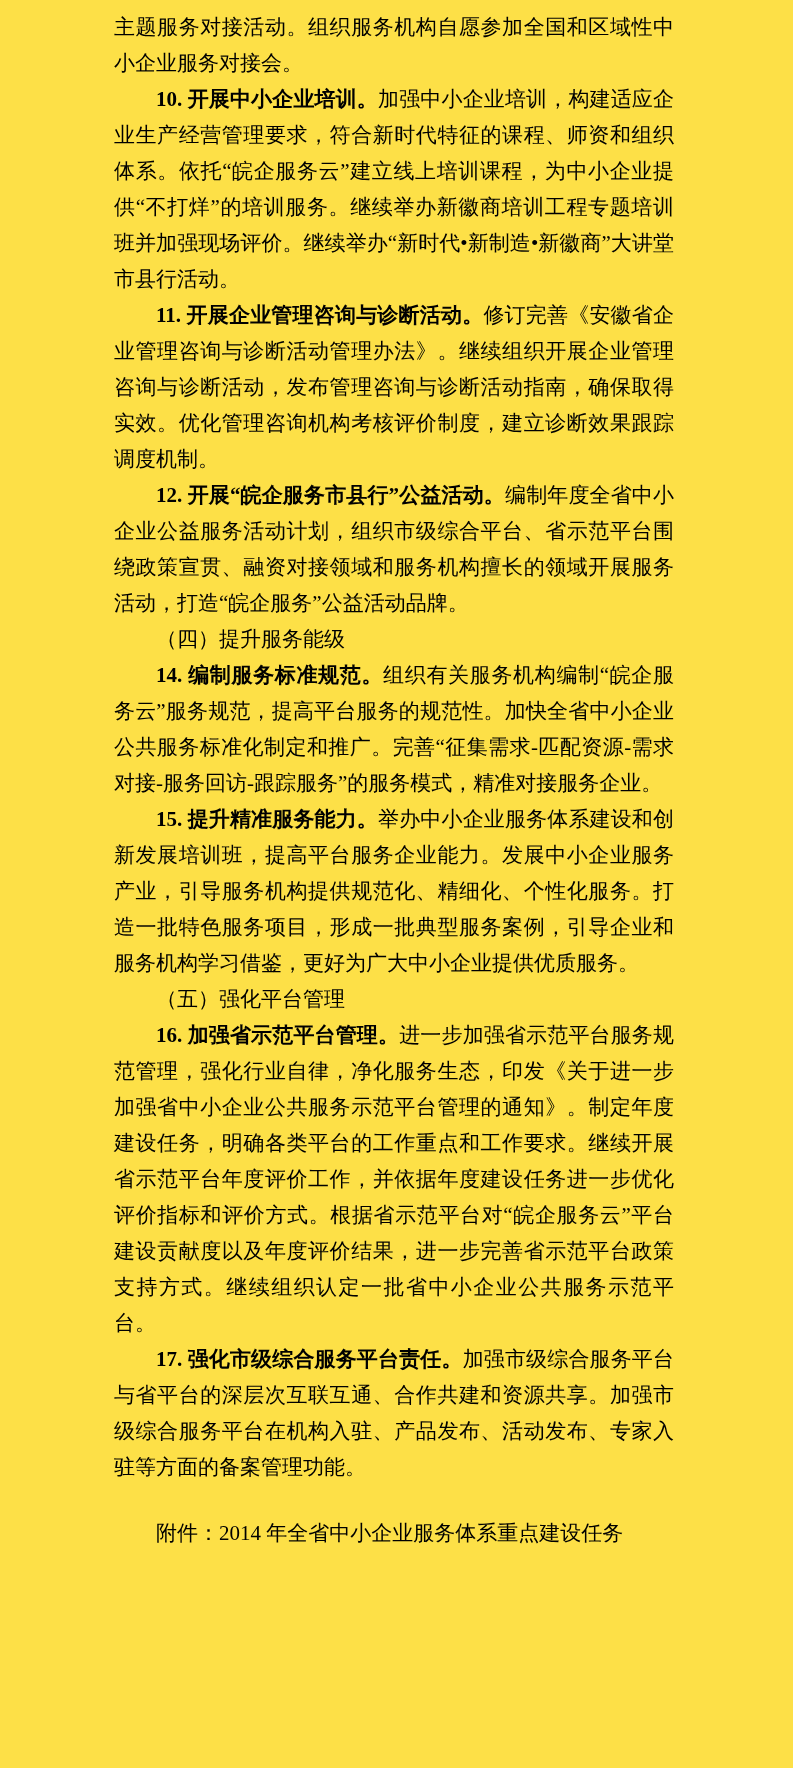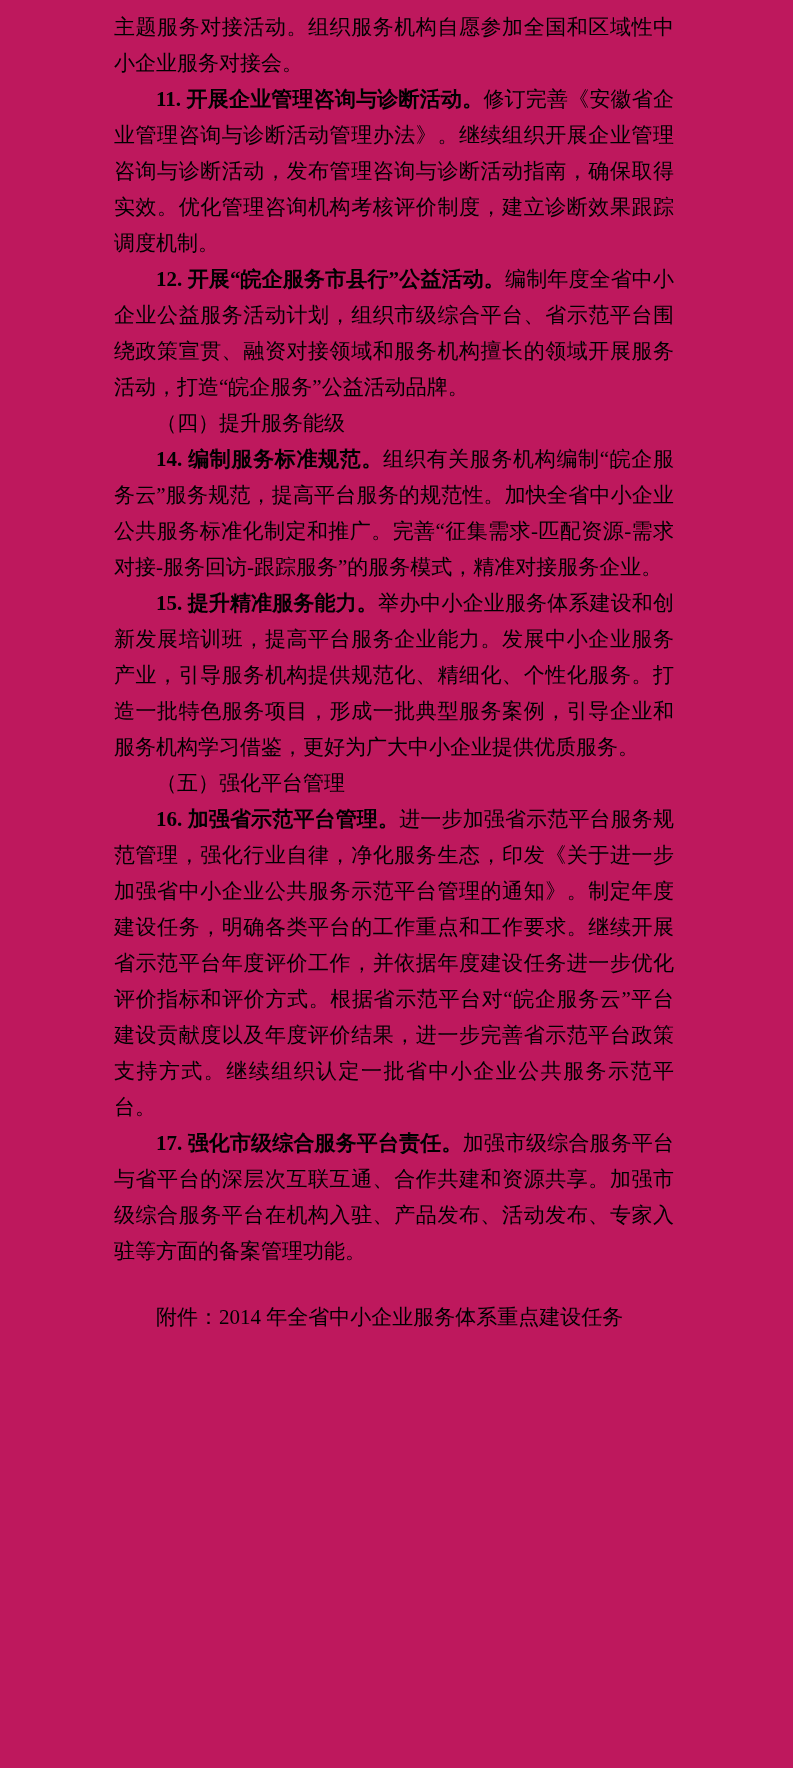--- a/index.html
+++ b/index.html
@@ -10,21 +10,21 @@
     width: 793px;
     height: 1768px;
     background: #ffffff;
     overflow: hidden;
   }
   .page {
     box-sizing: border-box;
     width: 793px;
     height: 1768px;
     padding: 9px 0 0 114px;
-    background: #be185d;
+    background: #fde047;
   }
   .text-block {
     width: 560px;
     font-family: "Liberation Serif", "DejaVu Serif", serif;
     font-size: 21px;
     line-height: 36px;
     color: #000000;
     text-align: justify;
   }
   p.para {
@@ -46,20 +46,21 @@
   }
 </style>
 </head>
 <body>
 
 <div class="page">
   <div class="text-block">
 
     <p class="para no-indent"><span>主题服务对接活动。组织服务机构自愿参加全国和区域性中小企业服务对接会。</span></p>
 
+    <p class="para"><span class="lead">10. 开展中小企业培训。</span><span>加强中小企业培训，构建适应企业生产经营管理要求，符合新时代特征的课程、师资和组织体系。依托“皖企服务云”建立线上培训课程，为中小企业提供“不打烊”的培训服务。继续举办新徽商培训工程专题培训班并加强现场评价。继续举办“新时代•新制造•新徽商”大讲堂市县行活动。</span></p>
 
     <p class="para"><span class="lead">11. 开展企业管理咨询与诊断活动。</span><span>修订完善《安徽省企业管理咨询与诊断活动管理办法》。继续组织开展企业管理咨询与诊断活动，发布管理咨询与诊断活动指南，确保取得实效。优化管理咨询机构考核评价制度，建立诊断效果跟踪调度机制。</span></p>
 
     <p class="para"><span class="lead">12. 开展“皖企服务市县行”公益活动。</span><span>编制年度全省中小企业公益服务活动计划，组织市级综合平台、省示范平台围绕政策宣贯、融资对接领域和服务机构擅长的领域开展服务活动，打造“皖企服务”公益活动品牌。</span></p>
 
     <p class="para section-heading"><span>（四）提升服务能级</span></p>
 
 
     <p class="para"><span class="lead">14. 编制服务标准规范。</span><span>组织有关服务机构编制“皖企服务云”服务规范，提高平台服务的规范性。加快全省中小企业公共服务标准化制定和推广。完善“征集需求-匹配资源-需求对接-服务回访-跟踪服务”的服务模式，精准对接服务企业。</span></p>
 

